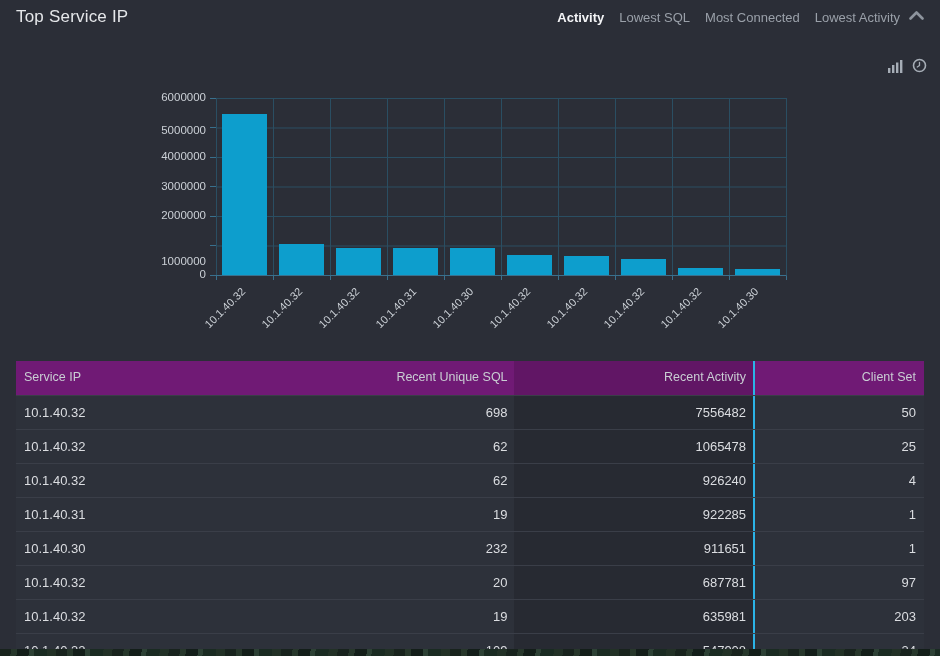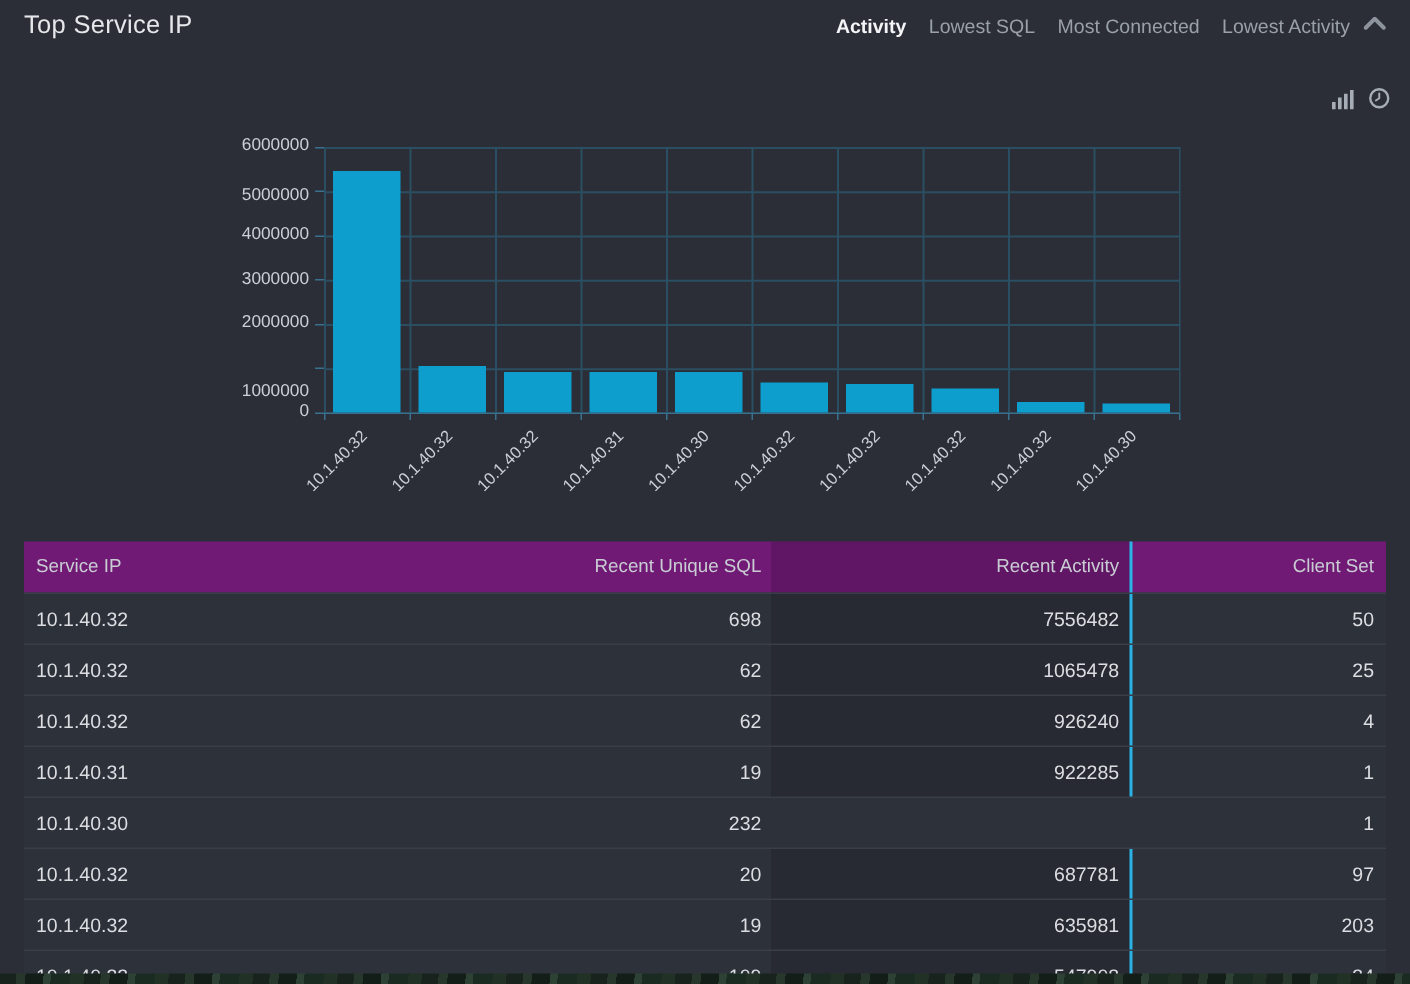--- a/index.html
+++ b/index.html
@@ -216,20 +216,21 @@
         </div>
         <div class="trow">
           <div class="td c0">10.1.40.31</div>
           <div class="td c1">19</div>
           <div class="td c2">922285</div>
           <div class="td c3">1</div>
         </div>
         <div class="trow">
           <div class="td c0">10.1.40.30</div>
           <div class="td c1">232</div>
+          <div class="td c2">911651</div>
           <div class="td c3">1</div>
         </div>
         <div class="trow">
           <div class="td c0">10.1.40.32</div>
           <div class="td c1">20</div>
           <div class="td c2">687781</div>
           <div class="td c3">97</div>
         </div>
         <div class="trow">
           <div class="td c0">10.1.40.32</div>

